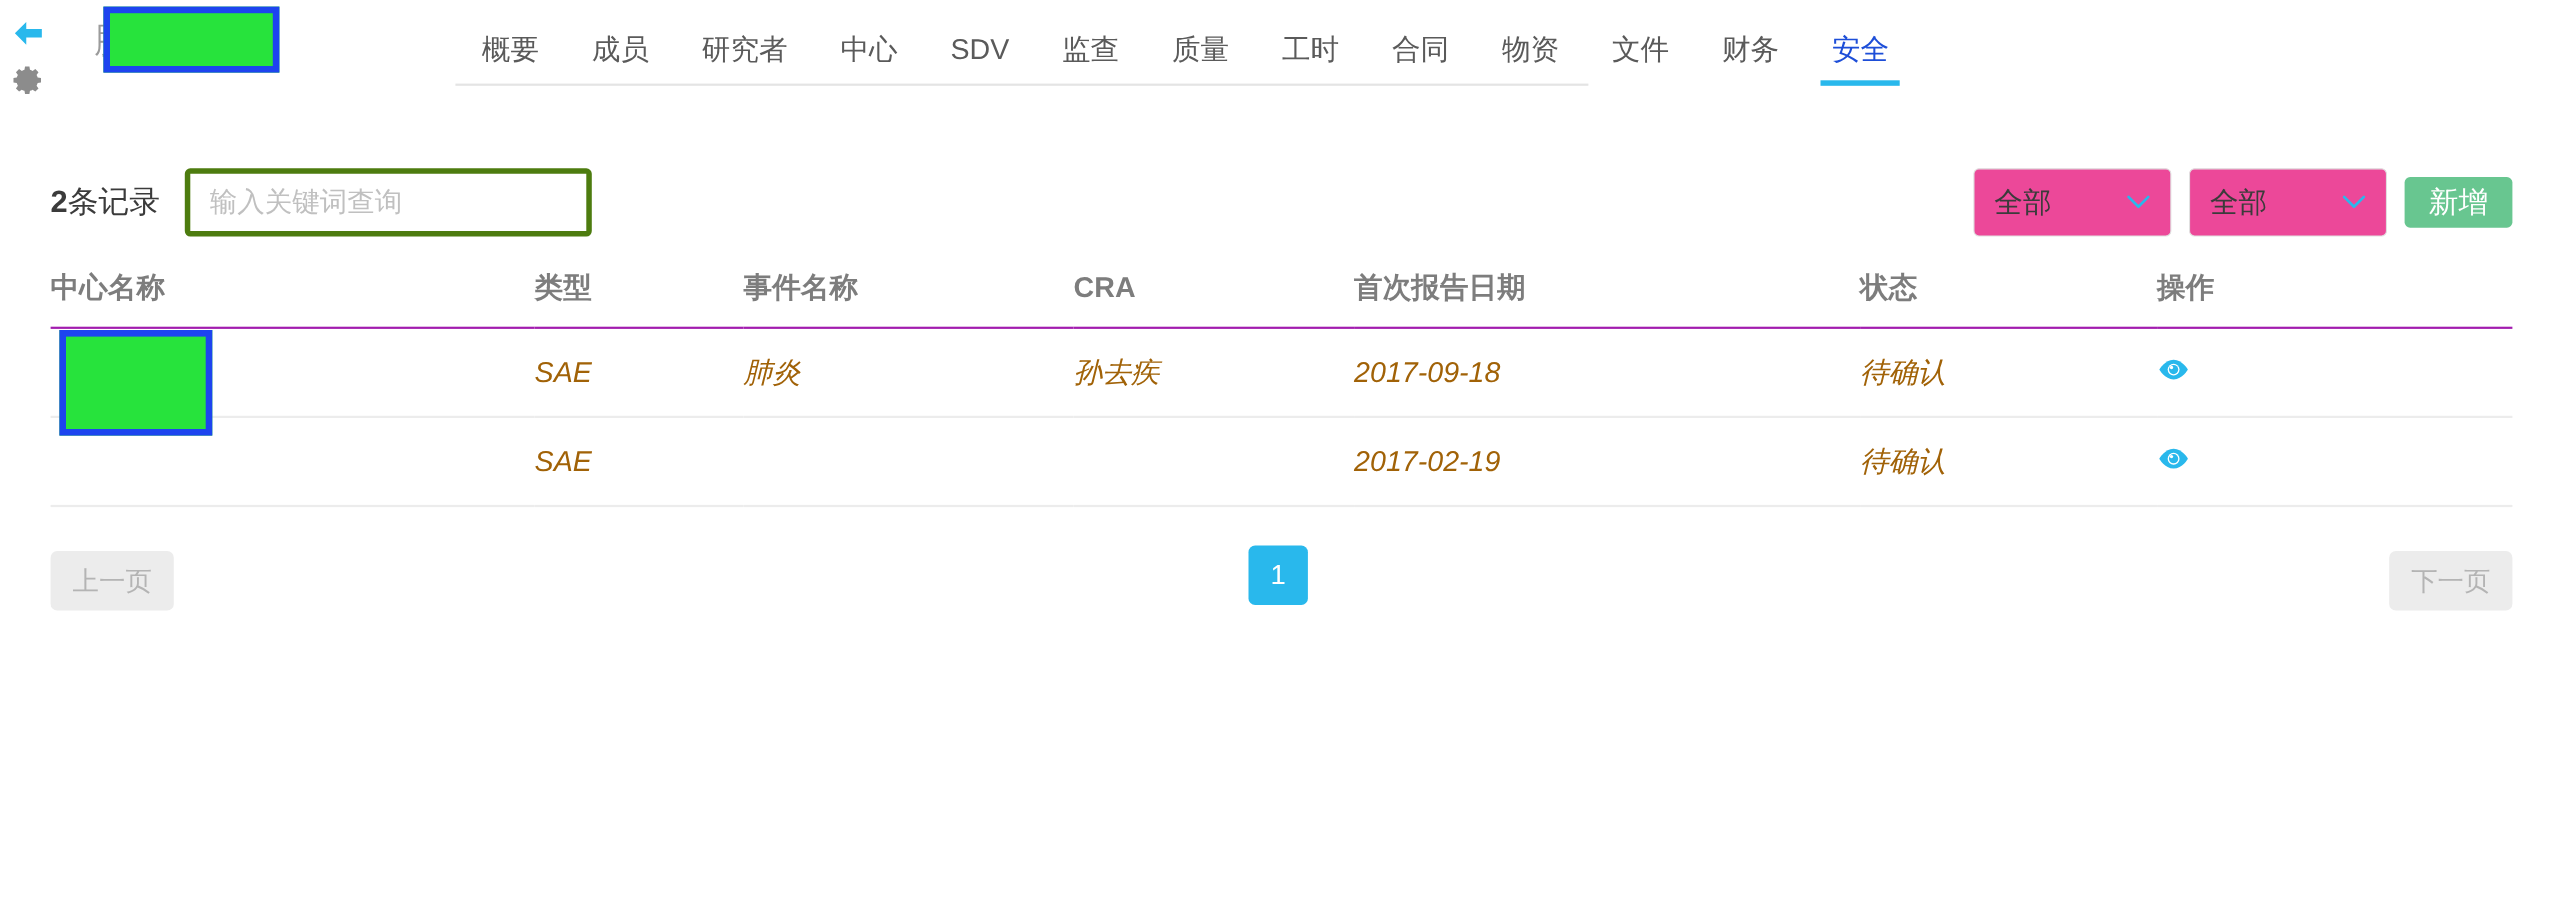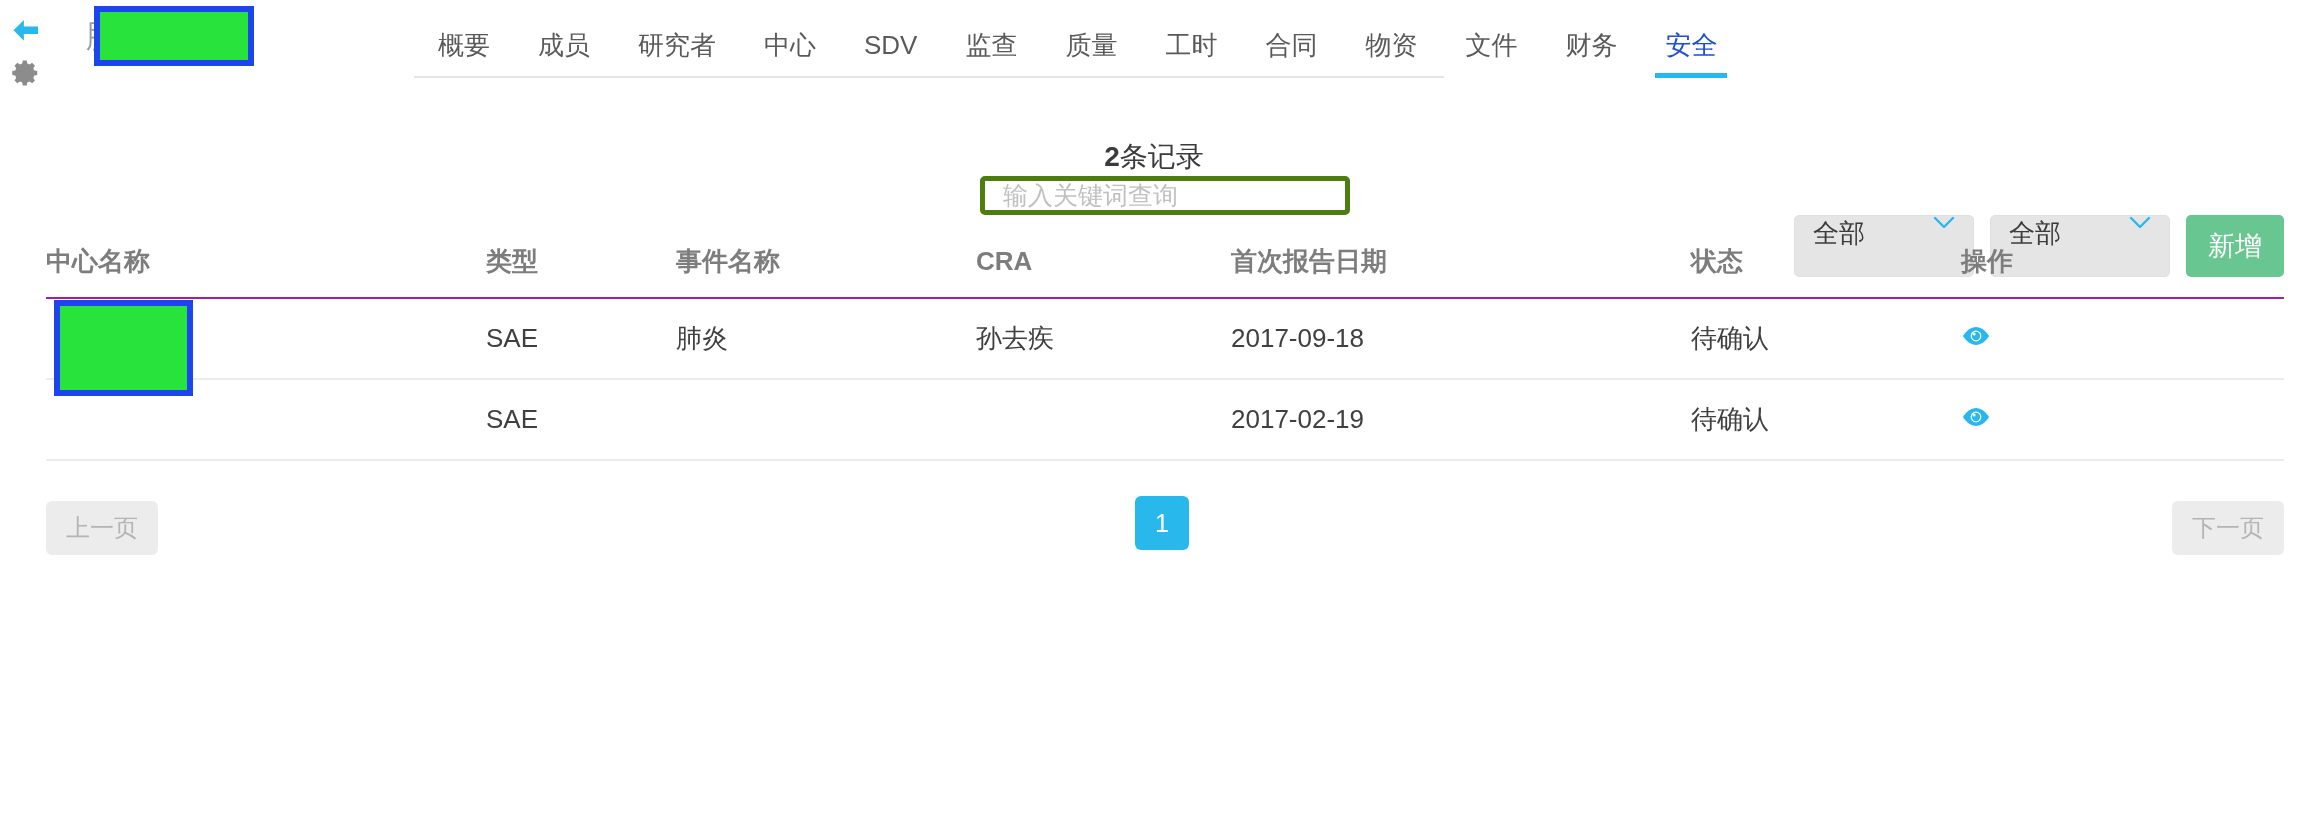--- a/index.html
+++ b/index.html
@@ -100,21 +100,20 @@
   }
 
   
   .toolbar {
     position: relative;
     height: 92px;
     margin-top: 38px;
     padding: 0 40px 0 46px;
     display: flex;
     align-items: center;
-    flex-direction: column;
   }
   .record-count {
     font-size: 28px;
     color: #3b3b3b;
     white-space: nowrap;
     margin-right: 22px;
   }
   .record-count b { font-weight: bold; }
   .search-box {
     width: 370px;
@@ -135,40 +134,40 @@
     margin-left: auto;
     display: flex;
     align-items: center;
     gap: 16px;
   }
   .select-ctl {
     width: 180px;
     height: 62px;
     border: 1px solid #e0e0e0;
     border-radius: 5px;
-    background: #e5e5e5;
-    display: flex;
-    align-items: flex-start;
+    background: #ec4899;
+    display: flex;
+    align-items: center;
     justify-content: space-between;
     padding: 0 18px;
     box-sizing: border-box;
     cursor: pointer;
   }
   .select-ctl span.sel-label {
     font-size: 26px;
     color: #3b3b3b;
   }
   .chev { width: 22px; height: 14px; flex: 0 0 auto; }
   .btn-add {
     background: #68c690;
     color: #ffffff;
     font-size: 27px;
     border: none;
     border-radius: 5px;
-    height: 62px;
+    height: 46px;
     padding: 0 22px;
     cursor: pointer;
     font-family: inherit;
   }
 
   
   .table-wrap {
     position: relative;
     padding: 0 40px 0 46px;
     margin-top: 14px;
@@ -182,25 +181,26 @@
     text-align: left;
     font-size: 26px;
     color: #7d7d7d;
     font-weight: bold;
     padding: 0 0 18px 0;
     border-bottom: 2px solid #a21caf;
     white-space: nowrap;
   }
   table.data td {
     font-size: 26px;
-    color: #404040;
+    color: #a16207;
     padding: 22px 0 22px 0;
     border-bottom: 2px solid #ececec;
     height: 28px;
     white-space: nowrap;
+    font-style: italic;
   }
   .col-center { width: 440px; }
   .col-type   { width: 190px; }
   .col-event  { width: 300px; }
   .col-cra    { width: 255px; }
   .col-date   { width: 460px; }
   .col-status { width: 270px; }
   .col-action { width: auto; }
 
   .eye-btn {

